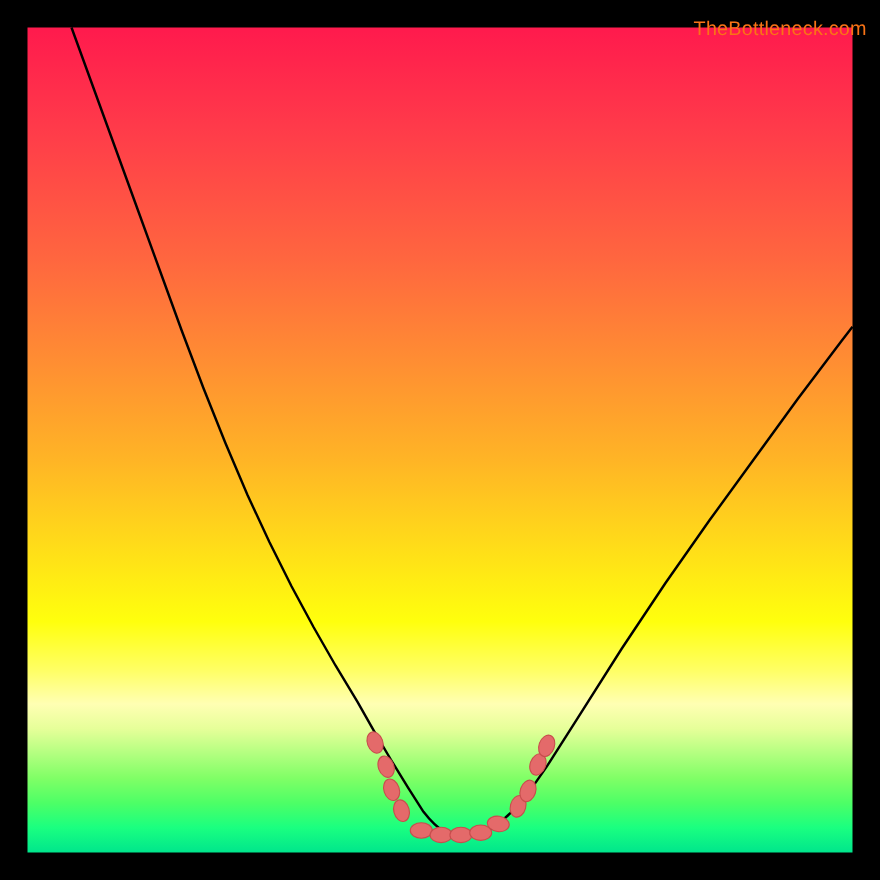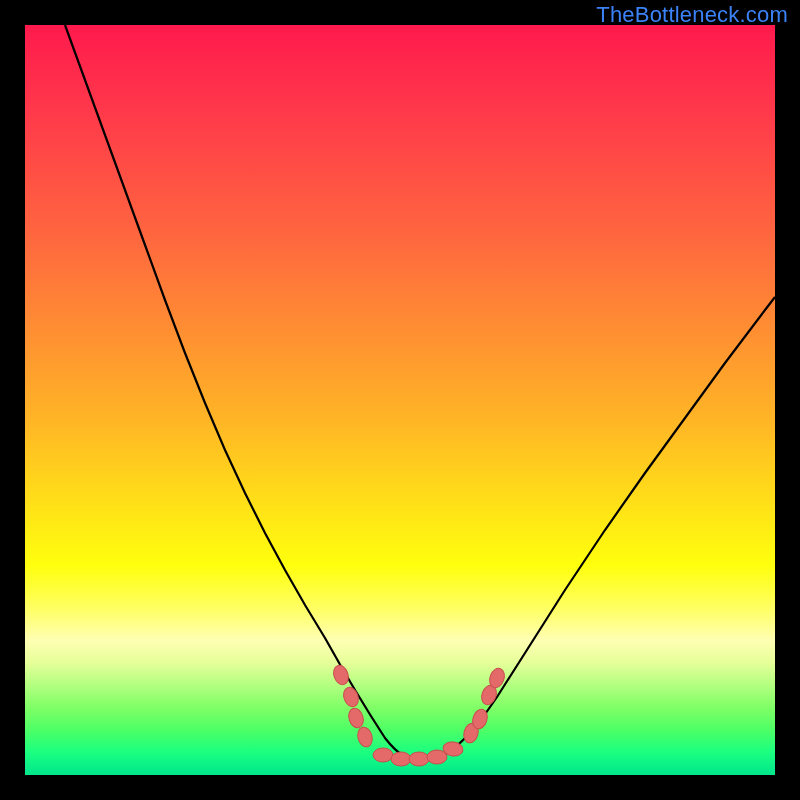--- a/index.html
+++ b/index.html
@@ -40,24 +40,24 @@
       #e6ff99 85%,
       #b3ff80 88%,
       #80ff66 91%,
       #4dff66 94%,
       #1aff80 97%,
       #00e68c 100%
     );
   }
   .watermark {
     position: absolute;
-    top: 2px;
+    top: 16px;
     right: 12px;
-    color: #3b82f6;
-    font-size: 22px;
+    color: #f97316;
+    font-size: 18px;
     font-weight: 500;
     letter-spacing: 0.2px;
     user-select: none;
   }
   svg.curve {
     position: absolute;
     left: 0;
     top: 0;
     width: 750px;
     height: 750px;

